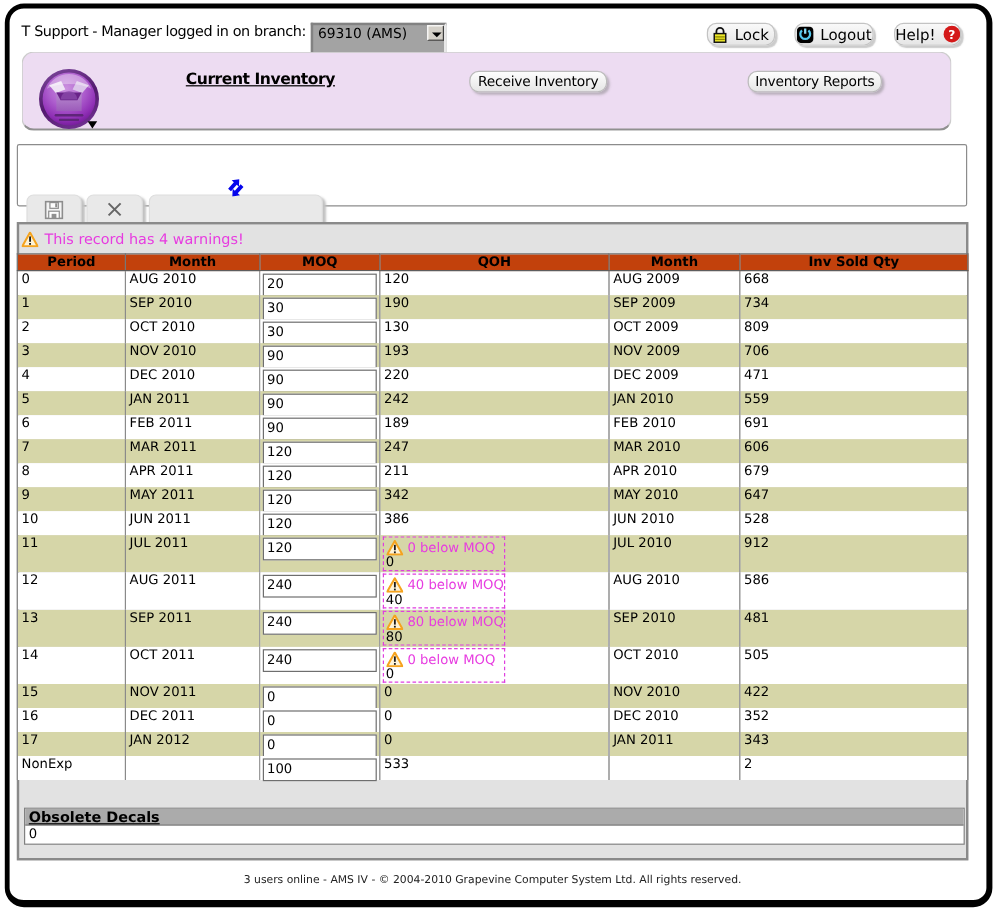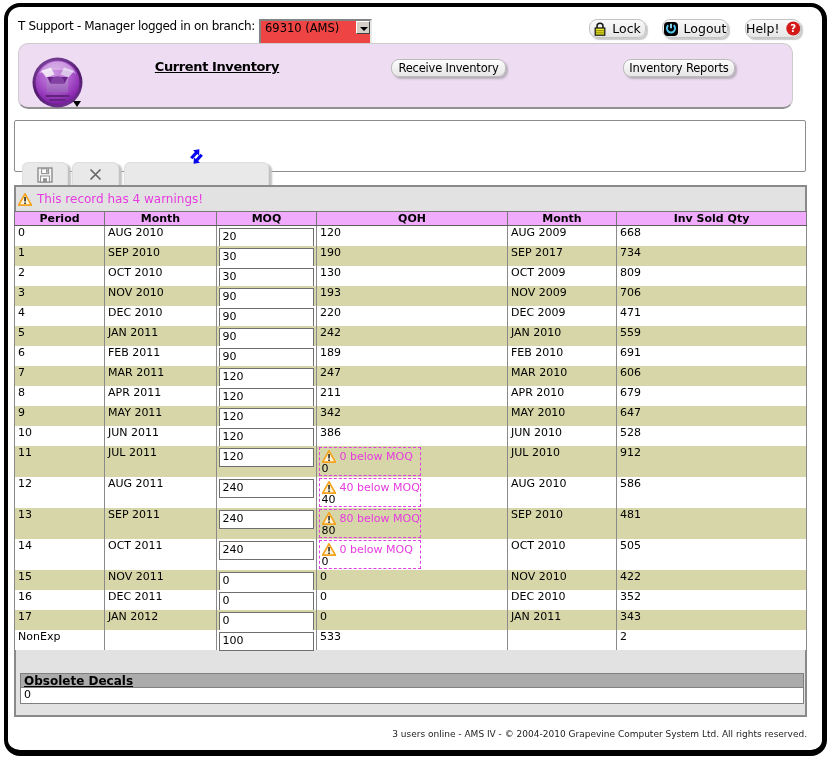--- a/index.html
+++ b/index.html
@@ -3,21 +3,21 @@
 <meta charset="utf-8">
 <style>
 * { margin:0; padding:0; box-sizing:border-box; }
 html,body { width:832px; height:761px; background:#fff; font-family:"DejaVu Sans",sans-serif; }
 #frame { position:absolute; left:4px; top:3px; width:823px; height:753px;
   border-style:solid; border-color:#000; border-width:4px 5px 6px 4px; border-radius:16px; background:#fff;padding-left:12px; }
 .abs { position:absolute; }
 
 
 #topbar-label { left:10px; top:12px; font-size:12px; letter-spacing:-0.35px; color:#000; white-space:nowrap; }
-#branch-select { left:251px; top:12px; width:113px; height:32px; background:#ef4444;
+#branch-select { left:251px; top:12px; width:113px; height:32px; background:#a3a3a3;
   border-top:2px solid #828282; border-left:2px solid #828282;
   border-bottom:2px solid #e8e8e8; border-right:2px solid #e8e8e8;text-align:center; }
 #branch-value { position:absolute; left:4px; top:0px; font-size:11.5px; white-space:nowrap; }
 #branch-arrow-btn { position:absolute; right:0; top:0; width:14px; height:13px; background:#d4d0c8;
   border-top:1px solid #fff; border-left:1px solid #fff;
   border-right:1px solid #404040; border-bottom:1px solid #404040; }
 #branch-arrow-btn .tri { position:absolute; left:3px; top:5px; width:0; height:0;
   border-left:4px solid transparent; border-right:4px solid transparent; border-top:4px solid #000; }
 
 .pill-btn { position:absolute; height:19px; background:linear-gradient(180deg,#f9f9f9 0%,#eeeeee 60%,#e6e6e6 100%);
@@ -55,21 +55,21 @@
 #recompute-btn { left:109px; width:145px; color:#000;gap:36px; }
 
 
 #panel { left:6px; top:178px; width:793px; height:532px; background:#e2e2e2; border:2px solid #8a8a8a; }
 #warnbar { position:absolute; left:2px; top:2px; height:20px; display:flex; align-items:center; gap:5px;
   font-size:12px; color:#e73be0; }
 
 
 #inv-table { position:absolute; left:-2px; top:24px; width:792px; border-collapse:collapse; table-layout:fixed;
   font-size:11px; }
-#inv-table th { background:#f0abfc; border:1px solid #777; border-bottom:1px solid #5e5e5e;
+#inv-table th { background:#c2410c; border:1px solid #777; border-bottom:1px solid #5e5e5e;
   font-size:11px; line-height:12px; font-weight:bold; height:13px; padding:0; text-align:center; color:#000; }
 #inv-table td { border-left:1px solid #8a8a8a; border-right:1px solid #8a8a8a; padding:0 0 0 3px;
   vertical-align:top; overflow:hidden; color:#000; }
 #inv-table tr.odd td { background:#d6d6a8; }
 #inv-table tr.even td { background:#fff; }
 #inv-table thead tr { height:14px; }
 #inv-table tbody tr { height:20px; }
 #inv-table tr.warnrow { height:31px; }
 #inv-table td.moq { padding:0; position:relative; overflow:visible; }
 .moq-input { position:absolute; left:1.5px; top:2px; width:95px; height:19px; border:1px solid #6e6e6e;
@@ -79,21 +79,21 @@
   color:#e73be0; font-size:11px; white-space:nowrap; }
 .warnbox .wval { position:absolute; left:2px; bottom:0px; color:#000; font-size:11px; }
 
 
 #obsolete { position:absolute; left:4px; top:486px; width:784px; border:1px solid #808080; background:#fff; }
 #obsolete-header { background:#ababab; border-bottom:1px solid #808080; font-weight:bold; font-size:12px; line-height:14px;
   padding:0 3px; height:14px; color:#000;text-decoration:underline; }
 #obsolete-row { font-size:11px; line-height:14px; padding:0 3px; height:15px; color:#000; }
 
 
-#footer { left:6px; top:722px; width:793px; text-align:right; font-size:9px; color:#222; }
+#footer { left:6px; top:722px; width:793px; text-align:center; font-size:9px; color:#222; }
 
 
 .icon-svg { display:block; }
 </style>
 </head>
 <body>
 
 <div id="frame">
 
   <span class="abs" id="topbar-label">T Support - Manager logged in on branch:</span>
@@ -242,21 +242,21 @@
             <td>AUG 2009</td>
             <td>668</td>
           </tr>
           <tr class="odd">
             <td>1</td>
             <td>SEP 2010</td>
             <td class="moq">
               <input class="moq-input" type="text" value="30" style="">
             </td>
             <td>190</td>
-            <td>SEP 2017</td>
+            <td>SEP 2009</td>
             <td>734</td>
           </tr>
           <tr class="even">
             <td>2</td>
             <td>OCT 2010</td>
             <td class="moq">
               <input class="moq-input" type="text" value="30" style="">
             </td>
             <td>130</td>
             <td>OCT 2009</td>

